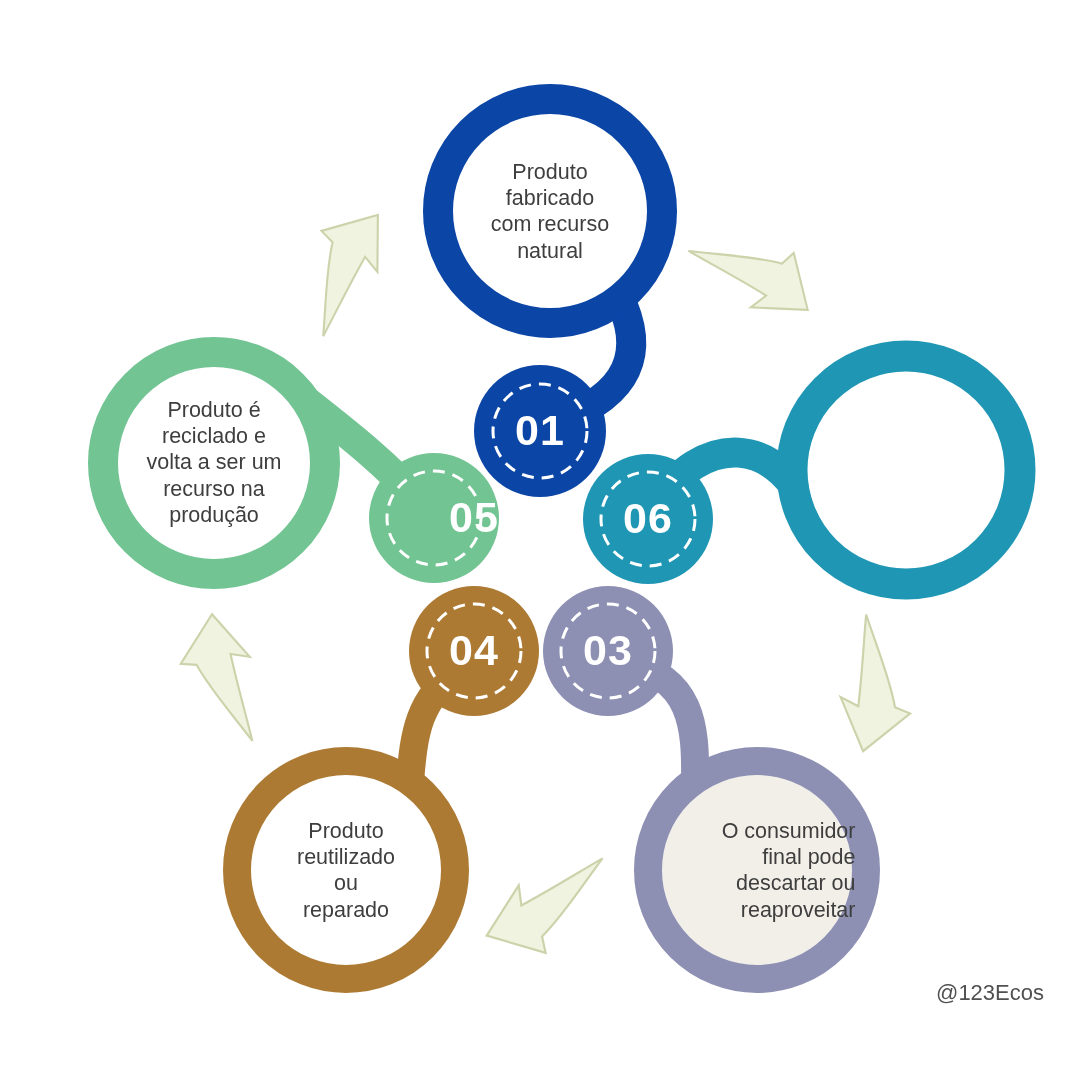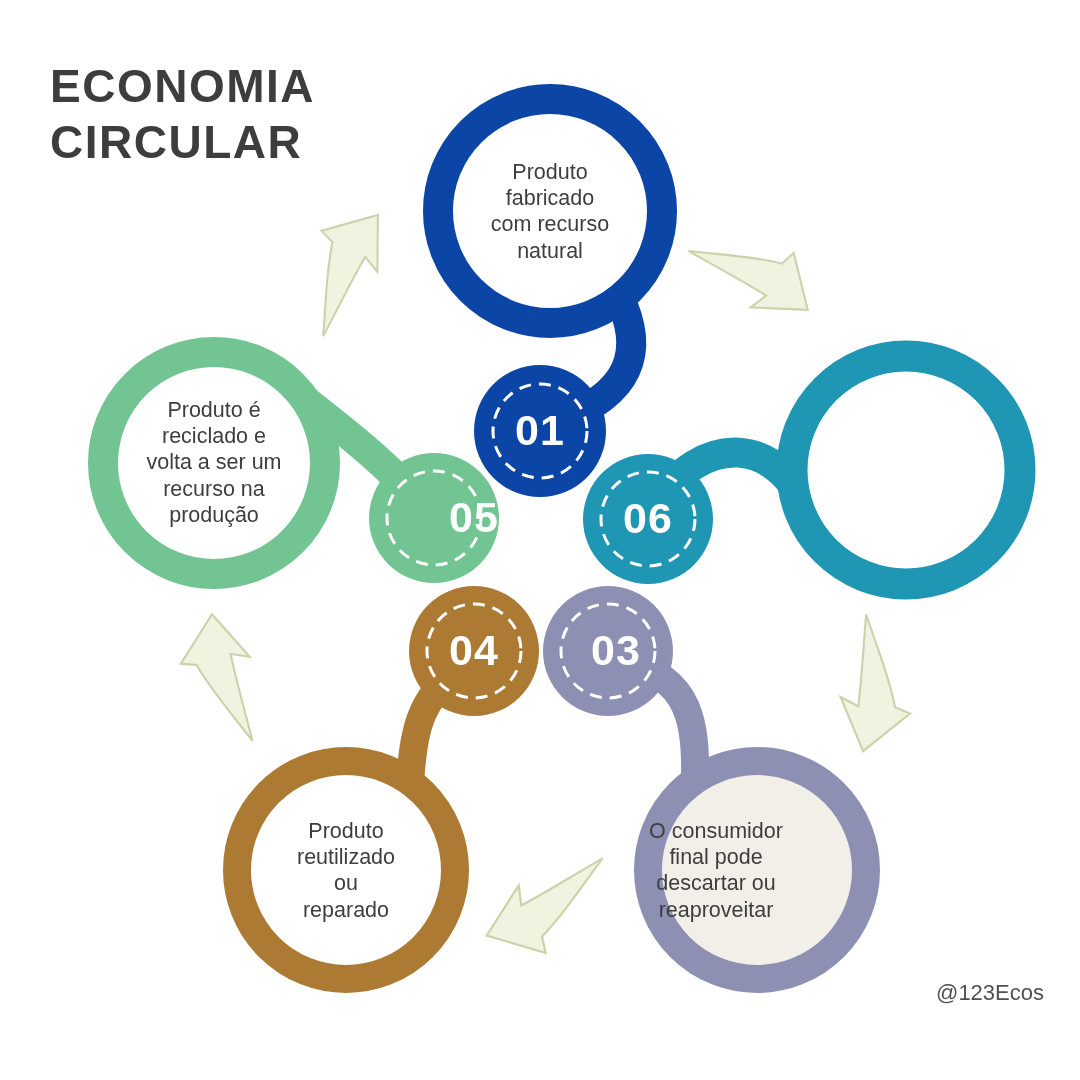--- a/index.html
+++ b/index.html
@@ -39,27 +39,27 @@
   .step-number {
     position: absolute;
     transform: translate(-50%, -52%);
     font-size: 43px;
     font-weight: 700;
     color: #ffffff;
     letter-spacing: 1px;
   }
   .label-1 { left: 550px; top: 211px; }
   .label-2 { left: 906px; top: 470px; }
-  .label-3 { left: 716px; top: 870px; }
+  .label-3 { left: 748px; top: 870px; text-align: right; }
   .label-4 { left: 346px; top: 870px; }
   .label-5 { left: 214px; top: 463px; }
 
   .num-1 { left: 540px; top: 431px; text-align: center; }
   .num-2 { left: 648px; top: 519px; }
-  .num-3 { left: 608px; top: 651px; margin-left: 8px; }
+  .num-3 { left: 608px; top: 651px; }
   .num-4 { left: 474px; top: 651px; }
   .num-5 { left: 434px; top: 518px; margin-left: 40px; }
 
   .credit {
     position: absolute;
     right: 36px;
     top: 980px;
     font-size: 22px;
     font-weight: 400;
     color: #515151;
@@ -117,22 +117,20 @@
 
     <g>
       <path d="M 292,390 C 350,435 388,465 430,512" fill="none" stroke-width="30" stroke="#72c493"></path>
       <circle cx="214" cy="463" r="97" fill="#ffffff"></circle>
       <circle cx="214" cy="463" r="111" fill="none" stroke-width="30" stroke="#72c493"></circle>
       <circle cx="434" cy="518" r="65" fill="#72c493"></circle>
       <circle cx="434" cy="518" r="47" fill="none" stroke-width="3" stroke-dasharray="12 8" stroke="#ffffff"></circle>
     </g>
   </svg>
 
-  <div class="title">ECONOMIA
-CIRCULAR</div>
 
   <div class="step-label label-1">Produto
 fabricado
 com recurso
 natural</div>
   <div class="step-label label-3" style="width: 215px;">O consumidor
 final pode
 descartar ou
 reaproveitar</div>
   <div class="step-label label-4">Produto

